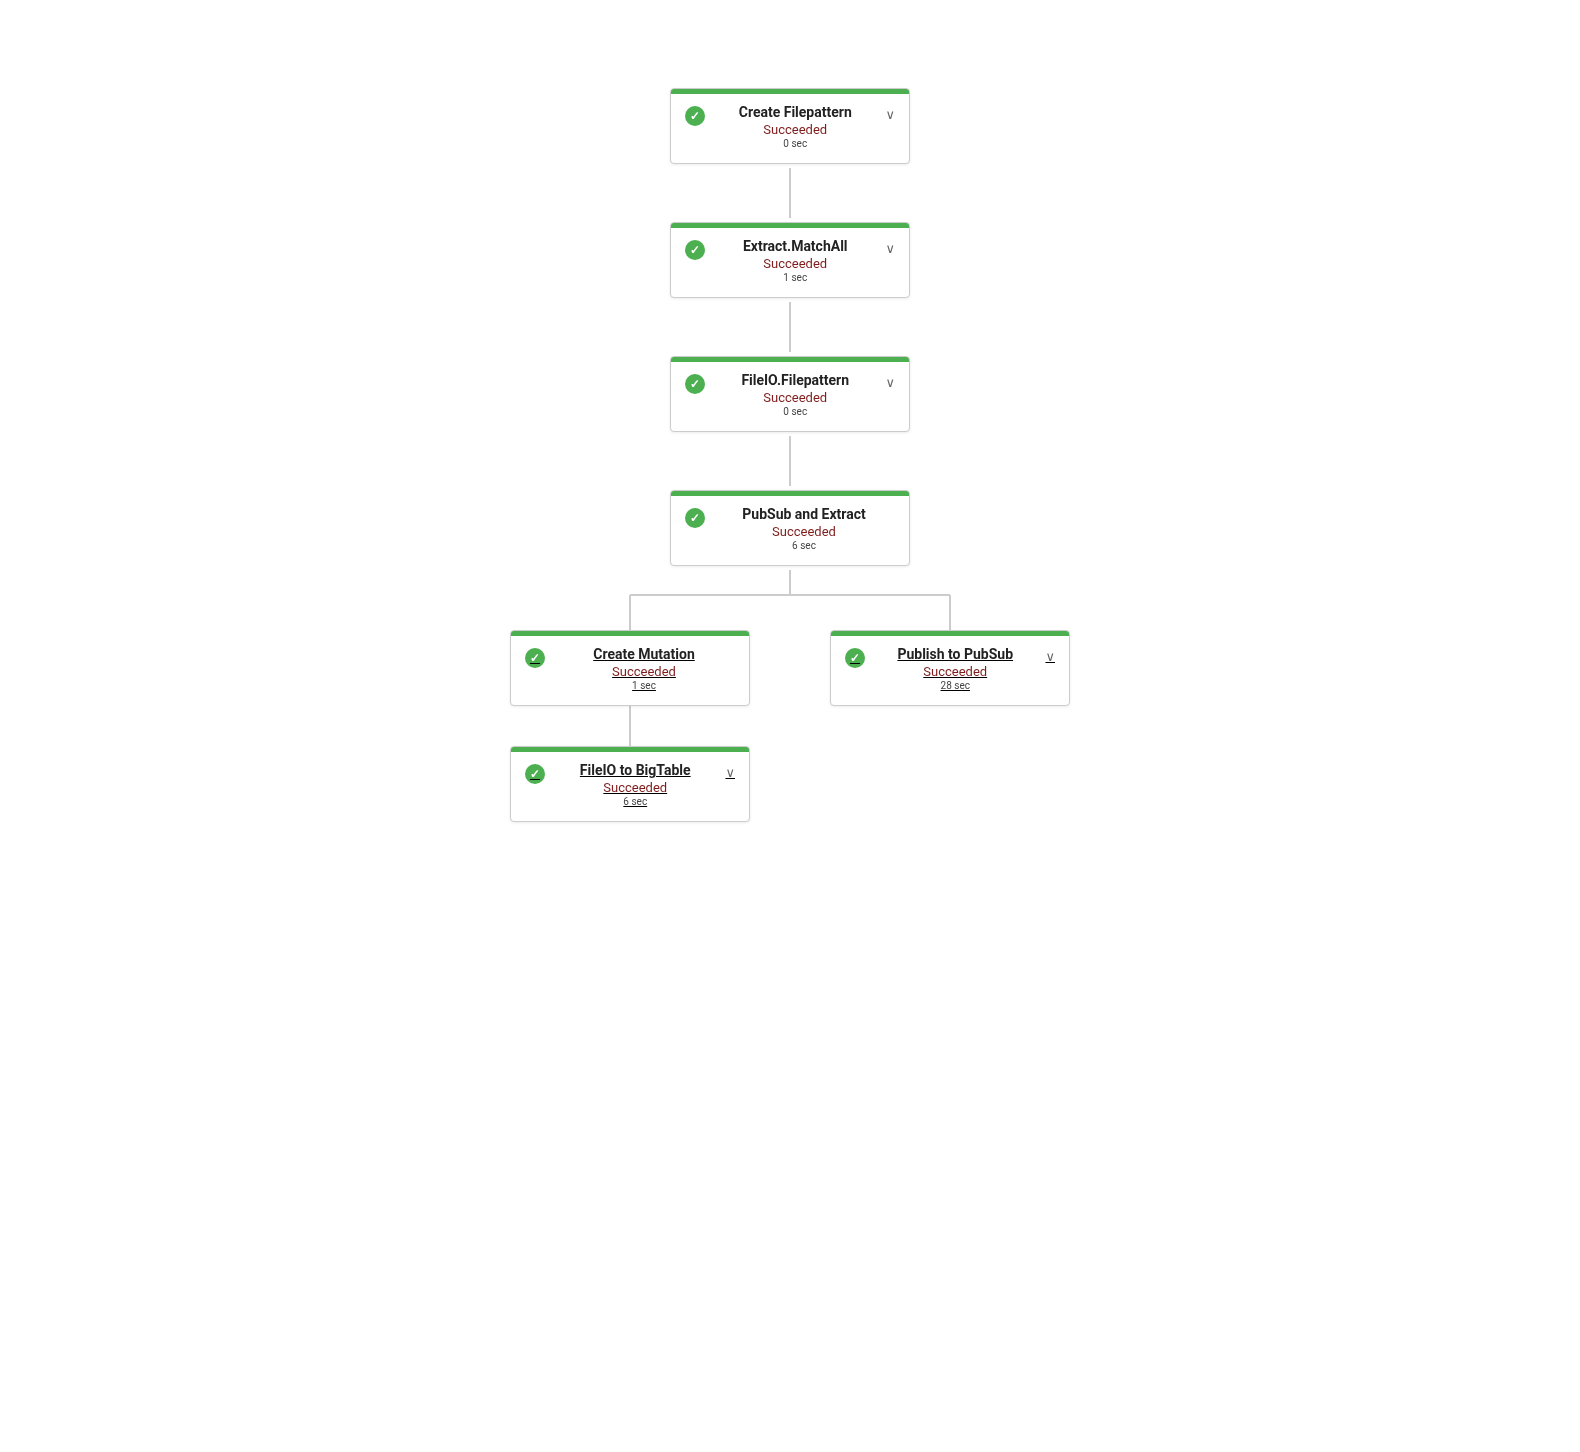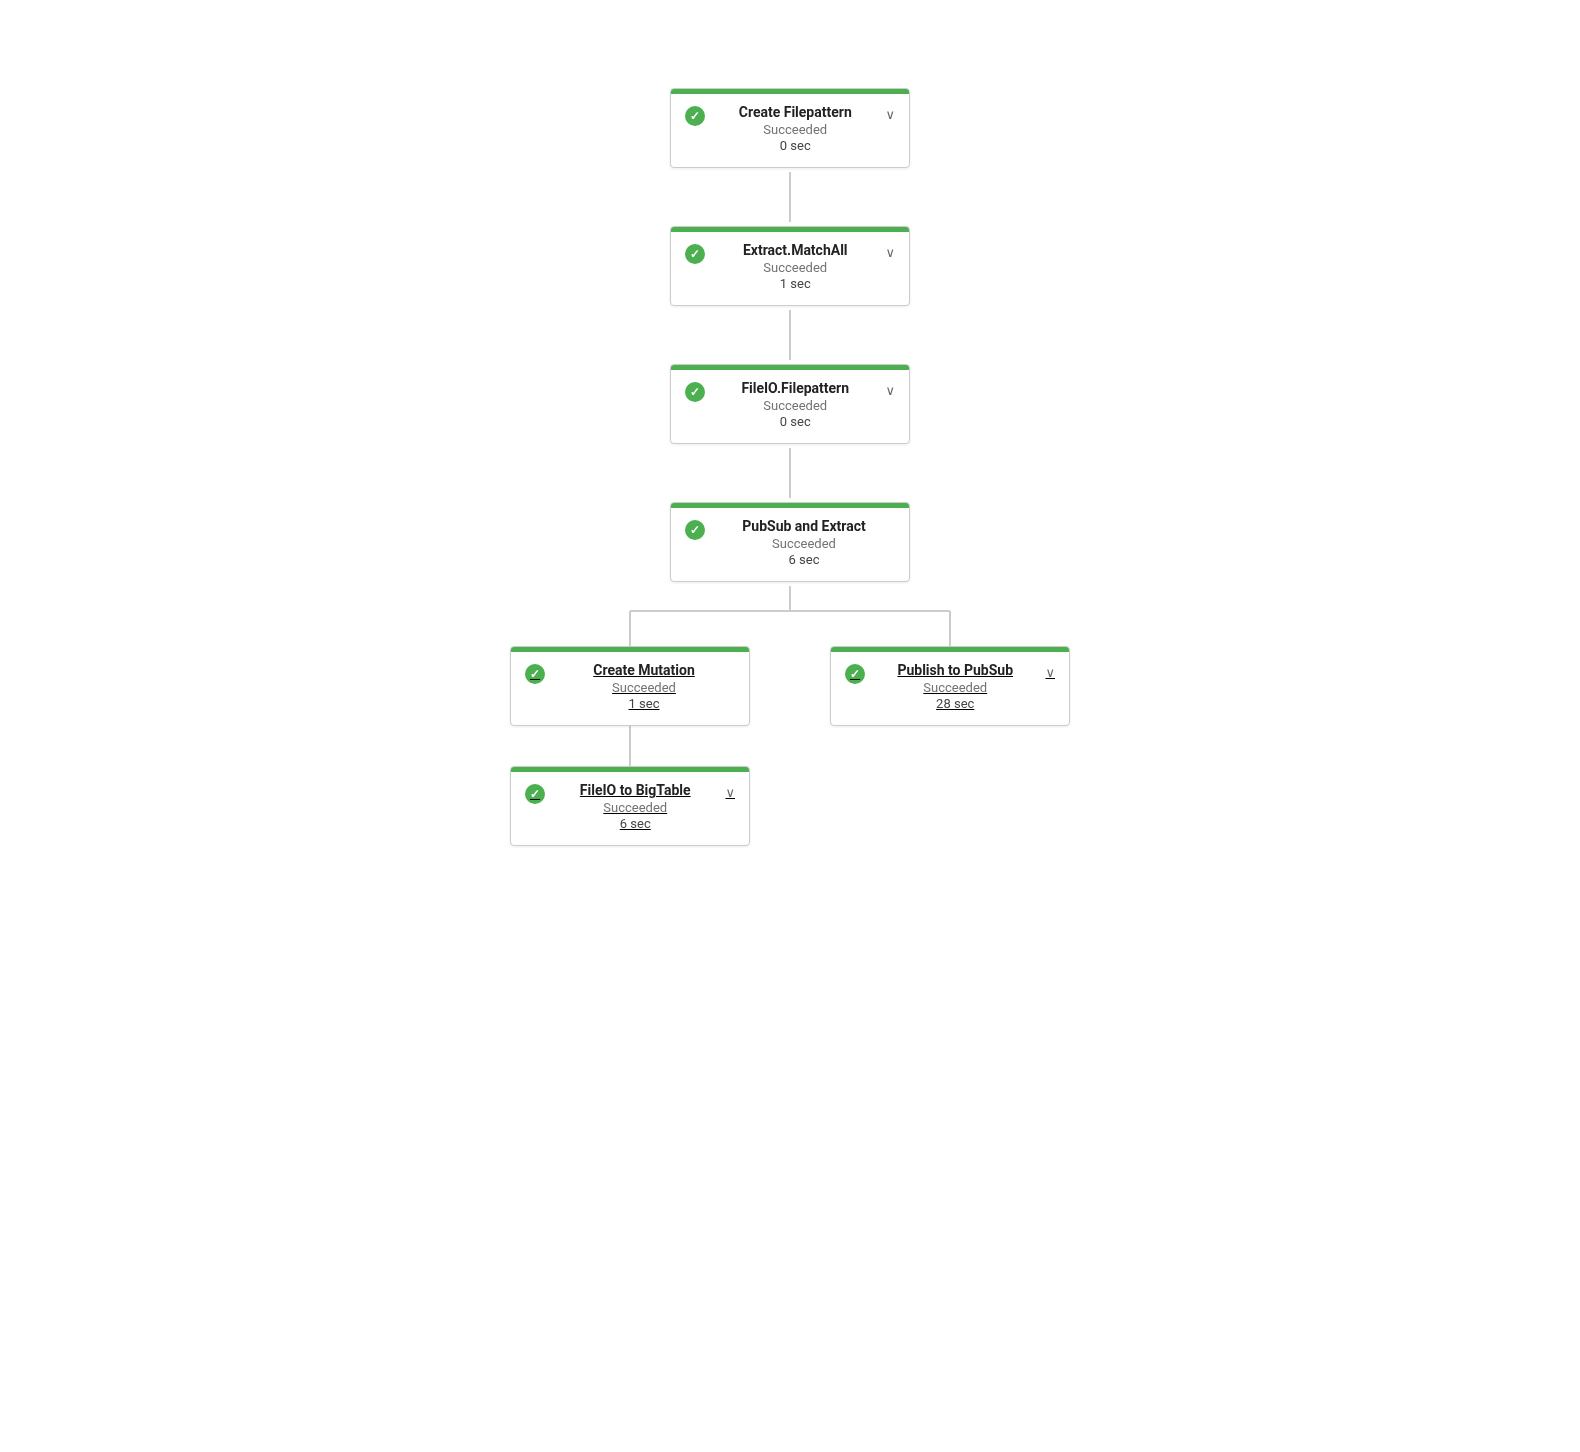--- a/index.html
+++ b/index.html
@@ -72,27 +72,27 @@
 
     .node-title {
       font-size: 14px;
       font-weight: 700;
       color: #222222;
       display: block;
     }
 
     .node-status {
       font-size: 13px;
-      color: #737373;
+      color: #7f1d1d;
       display: block;
       margin-top: 2px;
     }
 
     .node-time {
-      font-size: 13px;
+      font-size: 10px;
       color: #444444;
       display: block;
       margin-top: 1px;
     }
 
     .node-chevron {
       color: #666666;
       font-size: 13px;
       margin-top: 3px;
       flex-shrink: 0;

